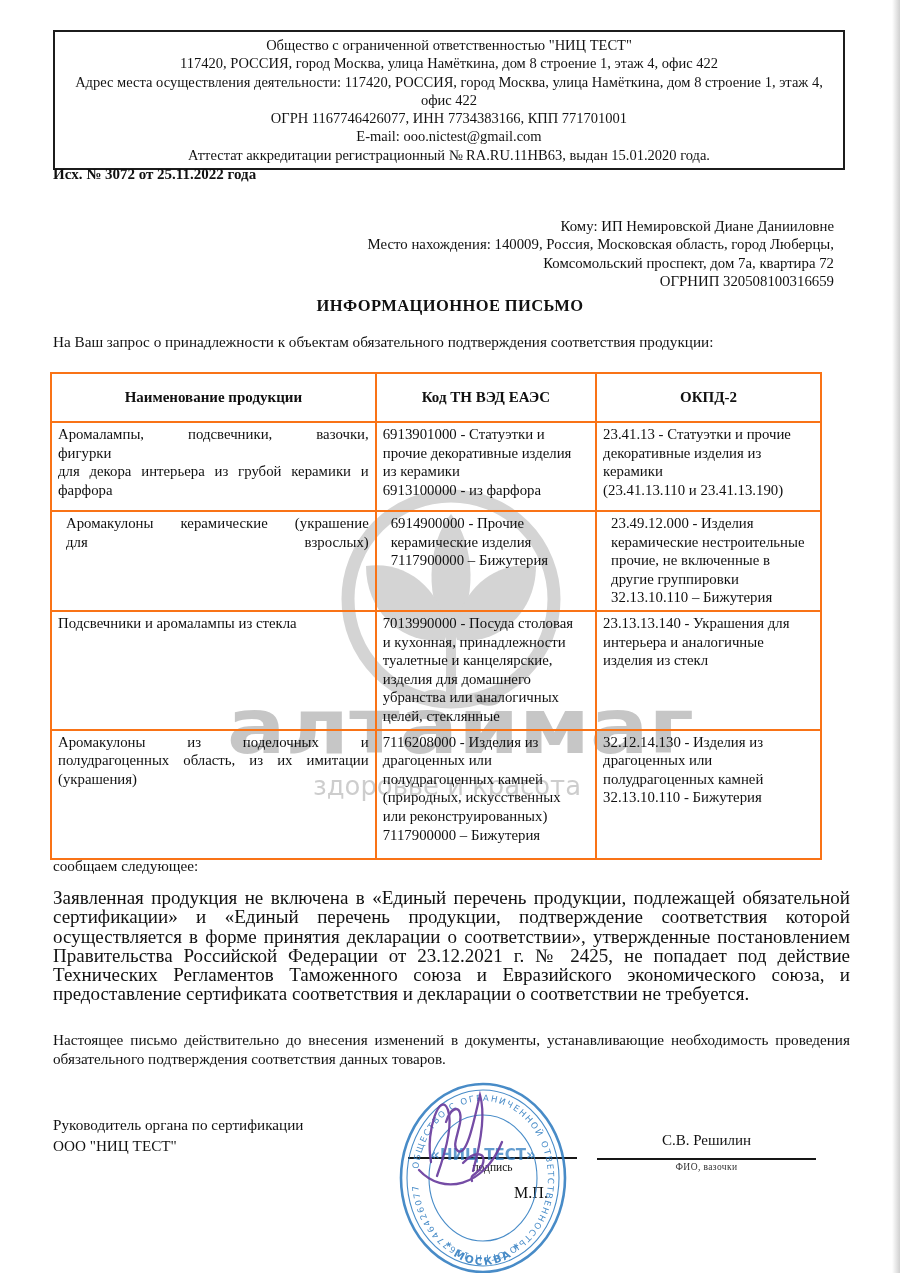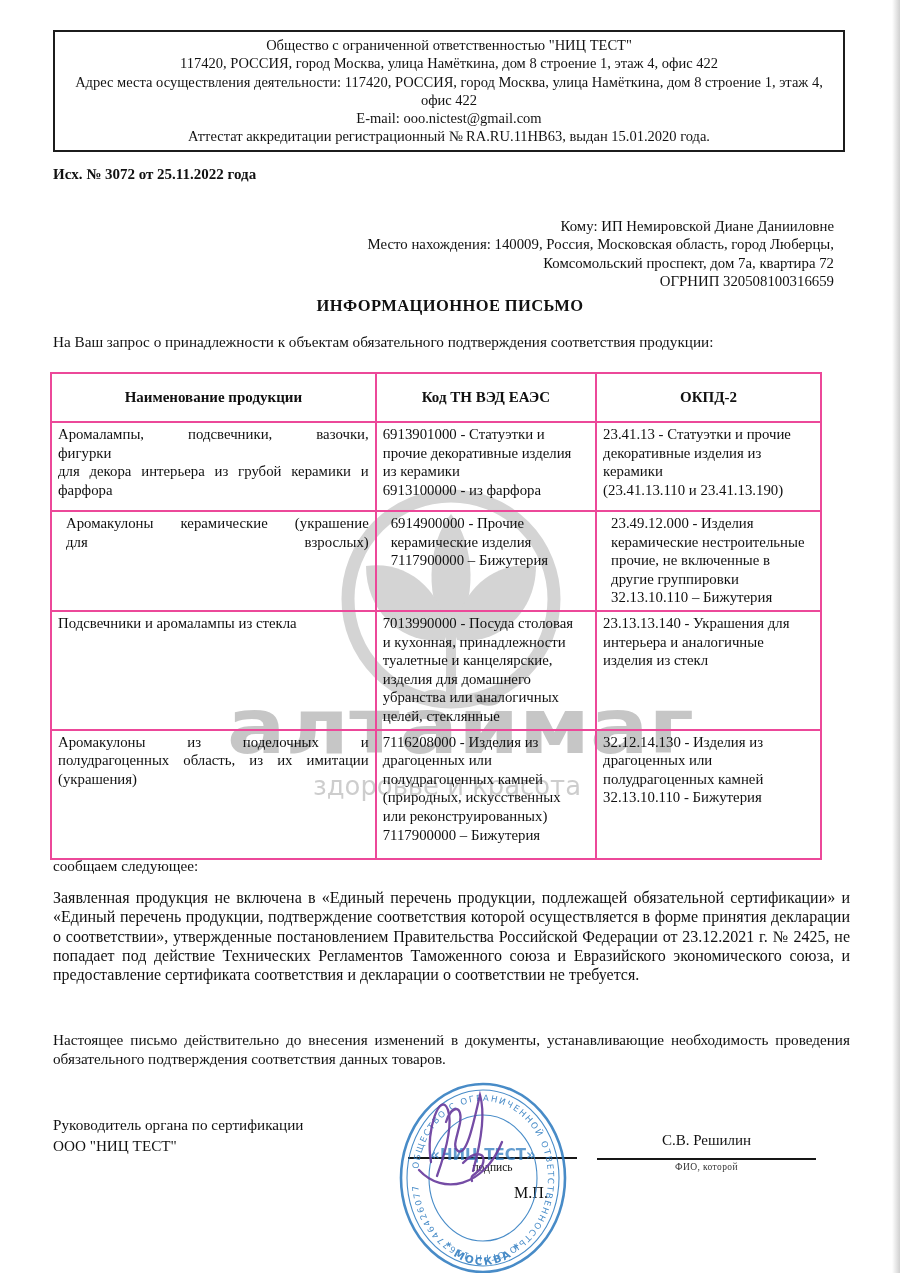--- a/index.html
+++ b/index.html
@@ -18,31 +18,31 @@
   
   .recipient{top:217px;right:66px;width:545px;text-align:right;font-size:14.8px;line-height:18.4px;}
   
   .title{left:0;top:296px;width:900px;text-align:center;font-weight:bold;font-size:16.5px;letter-spacing:.4px;}
   .intro{left:53px;top:333px;width:790px;font-size:15.2px;}
   
   table.codes{
     position:absolute;left:50px;top:372px;width:772px;border-collapse:collapse;
     font-size:14.8px;line-height:18.6px;color:#101010;background:transparent;
   }
-  table.codes th, table.codes td{border:2px solid #ec4899;vertical-align:top;padding:2px 6px 3px 6px;}
+  table.codes th, table.codes td{border:2px solid #f97316;vertical-align:top;padding:2px 6px 3px 6px;}
   table.codes th{height:42px;text-align:center;vertical-align:middle;font-size:15px;}
   td .cell{white-space:pre-line;display:block;}
   td.c1{width:319px;text-align:justify;}
   td.c2{width:204px;}
   td.c3{width:211px;}
   td.jl{text-align:justify;text-align-last:justify;}
   tr.r1 td{height:82px;} tr.r2 td{height:92px;padding-left:14px;} tr.r3 td{height:108px;} tr.r4 td{height:122px;}
   
   .leadin{left:53px;top:857px;font-size:15.2px;}
-  .para1{left:53px;top:888px;width:797px;font-size:16px;line-height:19.3px;text-align:justify;}
+  .para1{left:53px;top:888px;width:797px;font-size:19px;line-height:19.3px;text-align:justify;}
   .para2{left:53px;top:1030px;width:797px;font-size:15.2px;line-height:19.3px;text-align:justify;}
   
   .sig-role{left:53px;top:1114px;font-size:15.2px;line-height:21px;}
   .sigline{height:2px;background:#171717;}
   .sigline-left{left:408px;top:1157px;width:169px;z-index:4;}
   .sigline-right{left:597px;top:1158px;width:219px;z-index:4;}
   .sign-label{left:408px;top:1161px;width:169px;text-align:center;font-size:11.5px;z-index:4;}
   .mp{left:408px;top:1184px;width:160px;text-align:center;font-size:16px;z-index:4;margin-left:43px;}
   .sig-name{left:597px;top:1132px;width:219px;text-align:center;font-size:15px;z-index:4;}
   .sig-name-label{left:597px;top:1162px;width:219px;text-align:center;font-size:9.5px;letter-spacing:.4px;color:#333;z-index:4;}
@@ -67,20 +67,21 @@
   <text x="227" y="753" font-family="DejaVu Sans, sans-serif" font-weight="bold" font-size="76" fill="#8f8f8f" opacity="0.5" textLength="467" lengthAdjust="spacingAndGlyphs">алтаймаг</text>
   <text x="313" y="795" font-family="DejaVu Sans, sans-serif" font-size="27" fill="#bdbdbd" opacity="0.75" textLength="268" lengthAdjust="spacingAndGlyphs">здоровье и красота</text>
 </svg>
 
 <div class="content-layer">
 
   <div class="abs letterhead">
     <div>Общество с ограниченной ответственностью "НИЦ ТЕСТ"</div>
     <div>117420, РОССИЯ, город Москва, улица Намёткина, дом 8 строение 1, этаж 4, офис 422</div>
     <div>Адрес места осуществления деятельности: 117420, РОССИЯ, город Москва, улица Намёткина, дом 8 строение 1, этаж 4, офис 422</div>
+    <div>ОГРН 1167746426077, ИНН 7734383166, КПП 771701001</div>
     <div>E-mail: ooo.nictest@gmail.com</div>
     <div>Аттестат аккредитации регистрационный № RA.RU.11НВ63, выдан 15.01.2020 года.</div>
   </div>
 
   <div class="abs ref">Исх. № 3072 от 25.11.2022 года</div>
 
   <div class="abs recipient">
     <div>Кому: ИП Немировской Диане Данииловне</div>
     <div>Место нахождения: 140009, Россия, Московская область, город Люберцы, Комсомольский проспект, дом 7а, квартира 72</div>
     <div>ОГРНИП 320508100316659</div>
@@ -185,21 +186,21 @@
     <div>Руководитель органа по сертификации</div>
     <div>ООО "НИЦ ТЕСТ"</div>
   </div>
 
   <div class="abs sigline sigline-left"></div>
   <div class="abs sign-label">подпись</div>
   <div class="abs mp">М.П.</div>
 
   <div class="abs sig-name">С.В. Решилин</div>
   <div class="abs sigline sigline-right"></div>
-  <div class="abs sig-name-label">ФИО, которой</div>
+  <div class="abs sig-name-label">ФИО, вазочки</div>
 
 </div>
 
 <svg id="stamp" class="abs" width="200" height="210" viewBox="0 0 200 210" style="overflow:visible;">
   <g opacity="0.88">
     <ellipse cx="100" cy="104" rx="82" ry="94" fill="none" stroke="#2f7cc0" stroke-width="2.6"></ellipse>
     <ellipse cx="100" cy="104" rx="76" ry="88" fill="none" stroke="#2f7cc0" stroke-width="1.1"></ellipse>
     <ellipse cx="100" cy="104" rx="54" ry="63" fill="none" stroke="#2f7cc0" stroke-width="1.1"></ellipse>
     <defs>
       <path id="ringPath" d="M 35,104 A 65,77 0 1 1 165,104 A 65,77 0 1 1 35,104"></path>

